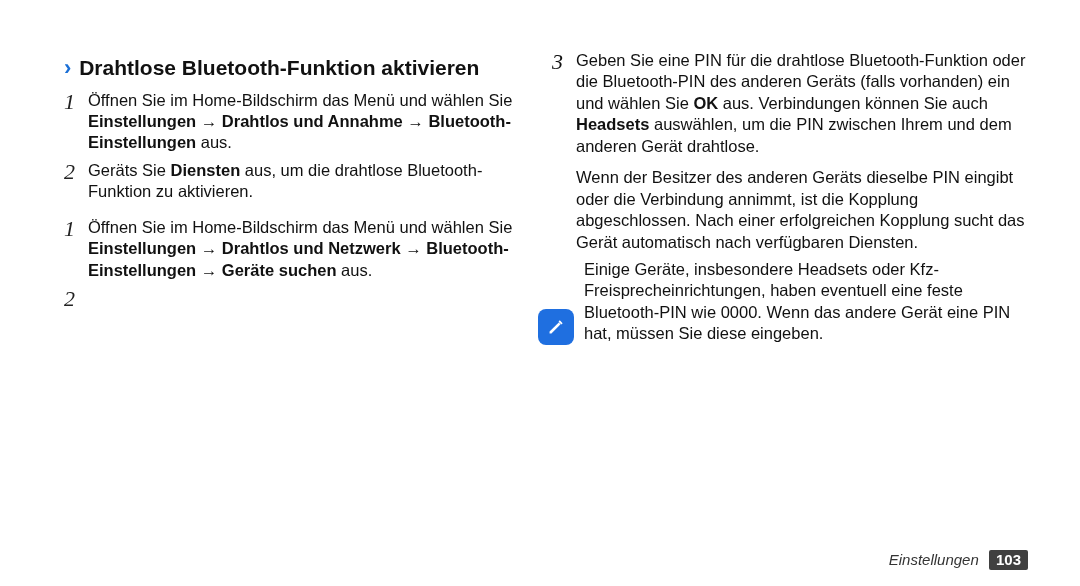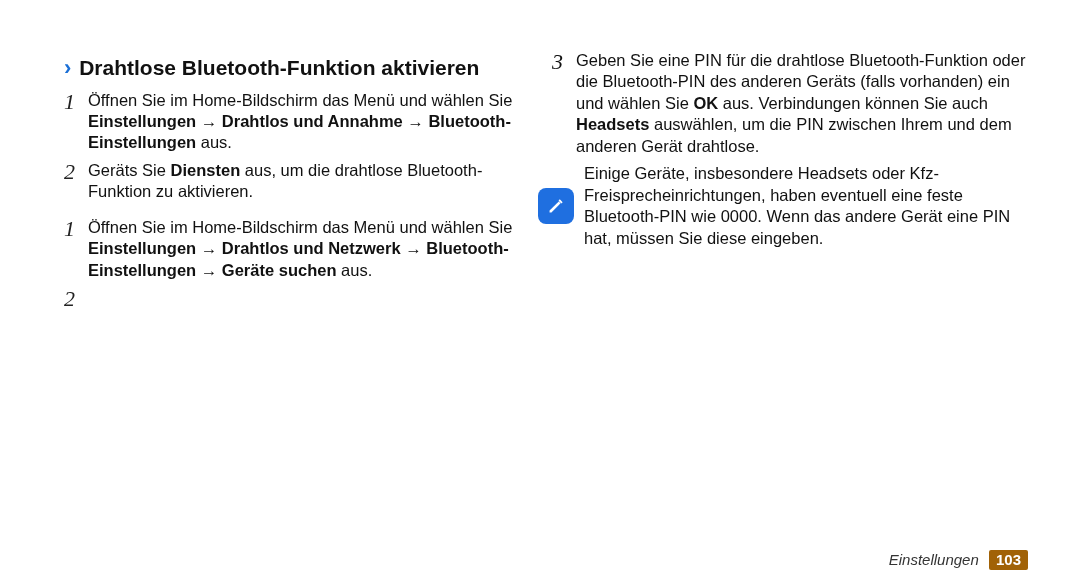--- a/index.html
+++ b/index.html
@@ -75,21 +75,21 @@
   .num-right {
     position: absolute;
     left: -24px;
     top: -2px;
     font-style: italic;
     font-family: Georgia, "Times New Roman", serif;
     font-size: 22px;
   }
   .noteblock {
     display: flex;
-    align-items: center;
+    align-items: flex-end;
     margin-top: 6px;
   }
   .note-icon {
     width: 36px;
     height: 36px;
     border-radius: 8px;
     background: #1f6fe0;
     margin-right: 10px;
     flex: 0 0 36px;
     display: flex;
@@ -109,21 +109,21 @@
   .footer {
     position: absolute;
     right: 52px;
     bottom: 18px;
     font-size: 15px;
     font-style: italic;
     color: #333;
   }
   .footer .pagenum {
     font-style: normal;
-    background: #a16207;
+    background: #404040;
     color: #fff;
     padding: 1px 7px 2px 7px;
     border-radius: 2px;
     margin-left: 6px;
     font-weight: 600;
   }
   b { font-weight: bold; }
 </style>
 </head>
 <body>
@@ -169,20 +169,23 @@
 
   <div class="col right">
 
     <div class="body step" style="margin-left:36px; position:relative;">
       <span class="num-right">3</span>
       <span>
         <span>Geben Sie eine PIN für die drahtlose Bluetooth-Funktion oder die Bluetooth-PIN des anderen Geräts (falls vorhanden) ein und wählen Sie </span><b>OK</b><span> aus. Verbindungen können Sie auch </span><b>Headsets</b><span> auswählen, um die PIN zwischen Ihrem und dem anderen Gerät drahtlose.</span>
       </span>
     </div>
 
+    <div class="body" style="margin-top:10px;">
+      <span>Wenn der Besitzer des anderen Geräts dieselbe PIN eingibt oder die Verbindung annimmt, ist die Kopplung abgeschlossen. Nach einer erfolgreichen Kopplung sucht das Gerät automatisch nach verfügbaren Diensten.</span>
+    </div>
 
     <div class="noteblock">
       <div class="note-icon">
         <svg viewBox="0 0 24 24">
           <rect x="3" y="3" width="18" height="18" rx="3" fill="none"></rect>
           <path d="M5 17 L15 7 L17 9 L7 19 L5 19 Z" fill="#ffffff"></path>
           <path d="M16 6 L18 8" stroke="#ffffff" stroke-width="2" stroke-linecap="round"></path>
         </svg>
       </div>
       <div class="note-text">Einige Geräte, insbesondere Headsets oder Kfz-Freisprecheinrichtungen, haben eventuell eine feste Bluetooth-PIN wie 0000. Wenn das andere Gerät eine PIN hat, müssen Sie diese eingeben.</div>

